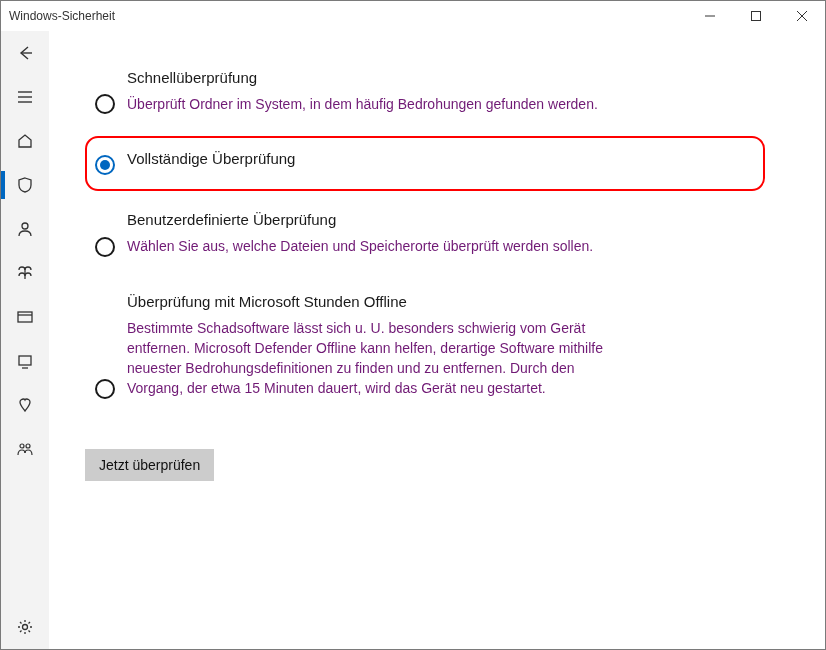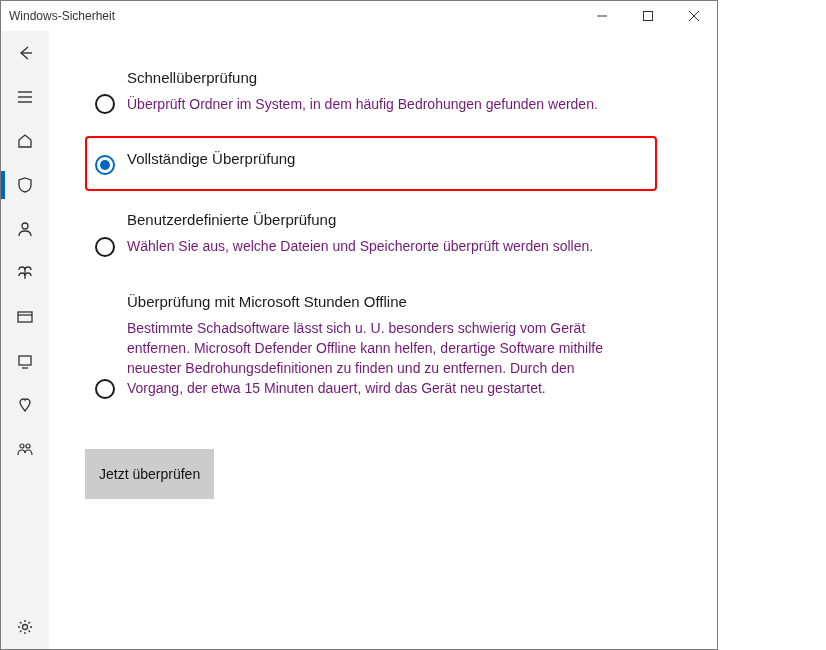--- a/index.html
+++ b/index.html
@@ -6,21 +6,21 @@
   html, body {
     margin: 0; padding: 0;
     width: 826px; height: 650px;
     font-family: "Segoe UI", Tahoma, sans-serif;
     font-size: 14px;
     color: #1a1a1a;
     background: #fff;
     overflow: hidden;
   }
   .window {
-    width: 718px; height: 650px;
+    width: 826px; height: 650px;
     border: 1px solid #7a7a7a;
     display: flex; flex-direction: column;
     background: #fff;
   }
   .titlebar {
     height: 30px;
     display: flex; align-items: center;
     padding: 0 0 0 8px;
     font-size: 12px;
     color: #333;
@@ -63,21 +63,21 @@
   }
   .option {
     display: flex; align-items: flex-end;
     padding: 12px 8px 14px 8px;
     margin-bottom: 6px;
     border: 2px solid transparent;
     border-radius: 2px;
   }
   .option.highlight {
     border: 2px solid #ff0000;
-    border-radius: 4px;
+    border-radius: 13px;
   }
   .radio {
     width: 20px; height: 20px; flex: none;
     margin-right: 12px; margin-top: 0px;
     position: relative;
   }
   .radio-outer {
     position:absolute; inset:0;
     border: 2px solid #1a1a1a; border-radius: 50%;
     background:#fff;
@@ -92,21 +92,21 @@
     font-size: 15px; margin-bottom: 8px;
   }
   .opt-desc {
     font-size: 14px; color: #701a75; line-height: 1.45;
     max-width: 500px;
   }
   .scan-btn {
     display: inline-block;
     background: #ccc;
     border: none;
-    padding: 17px 14px;
+    padding: 8px 14px;
     font-size: 14px;
     margin-top: 28px;
     color: #111;
   }
 </style>
 </head>
 <body>
 
 <div class="window">
   <div class="titlebar">

